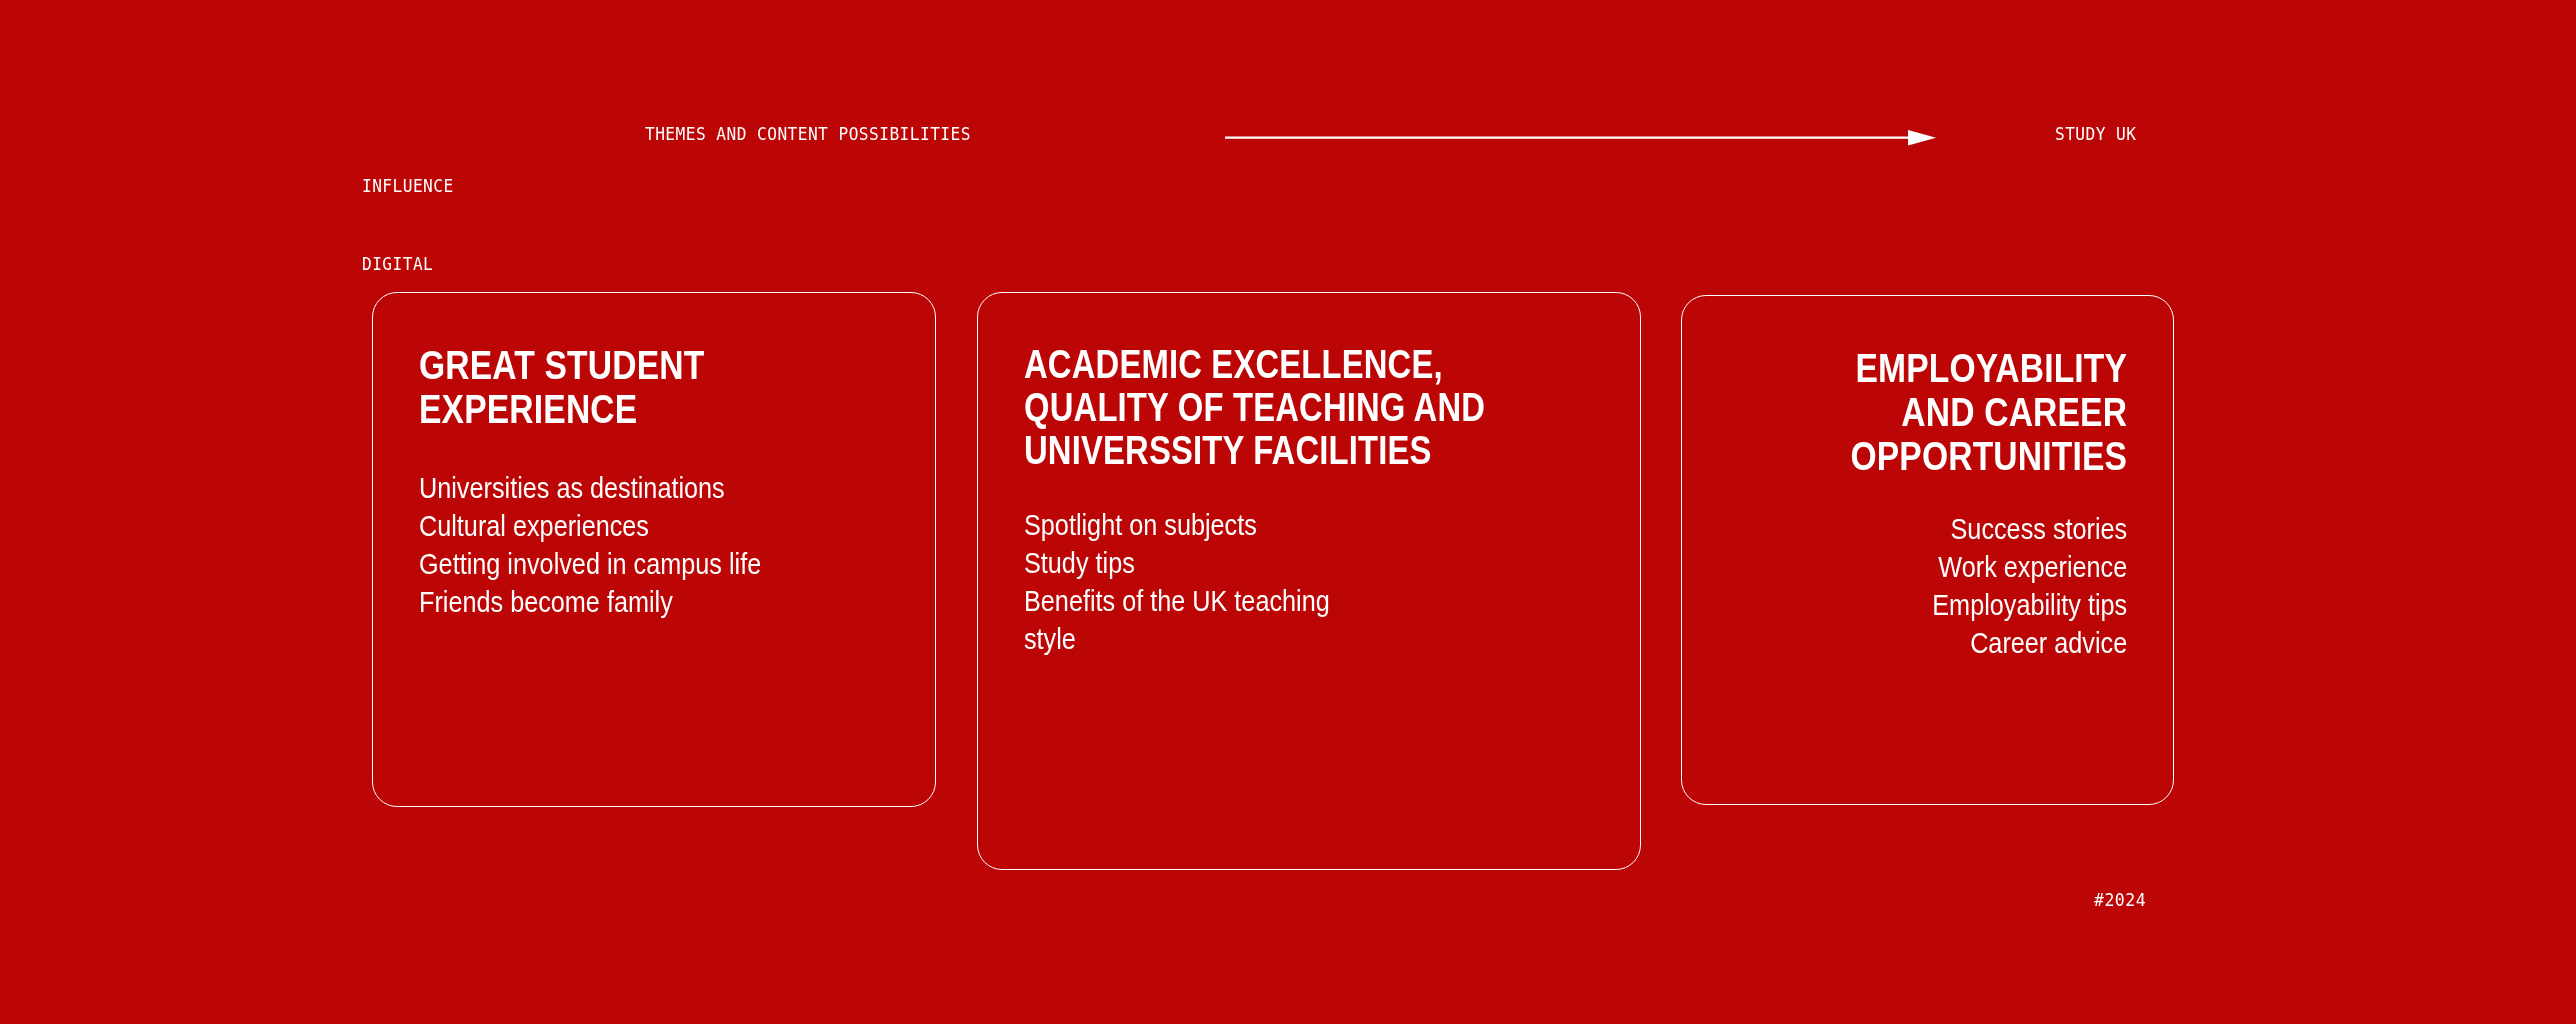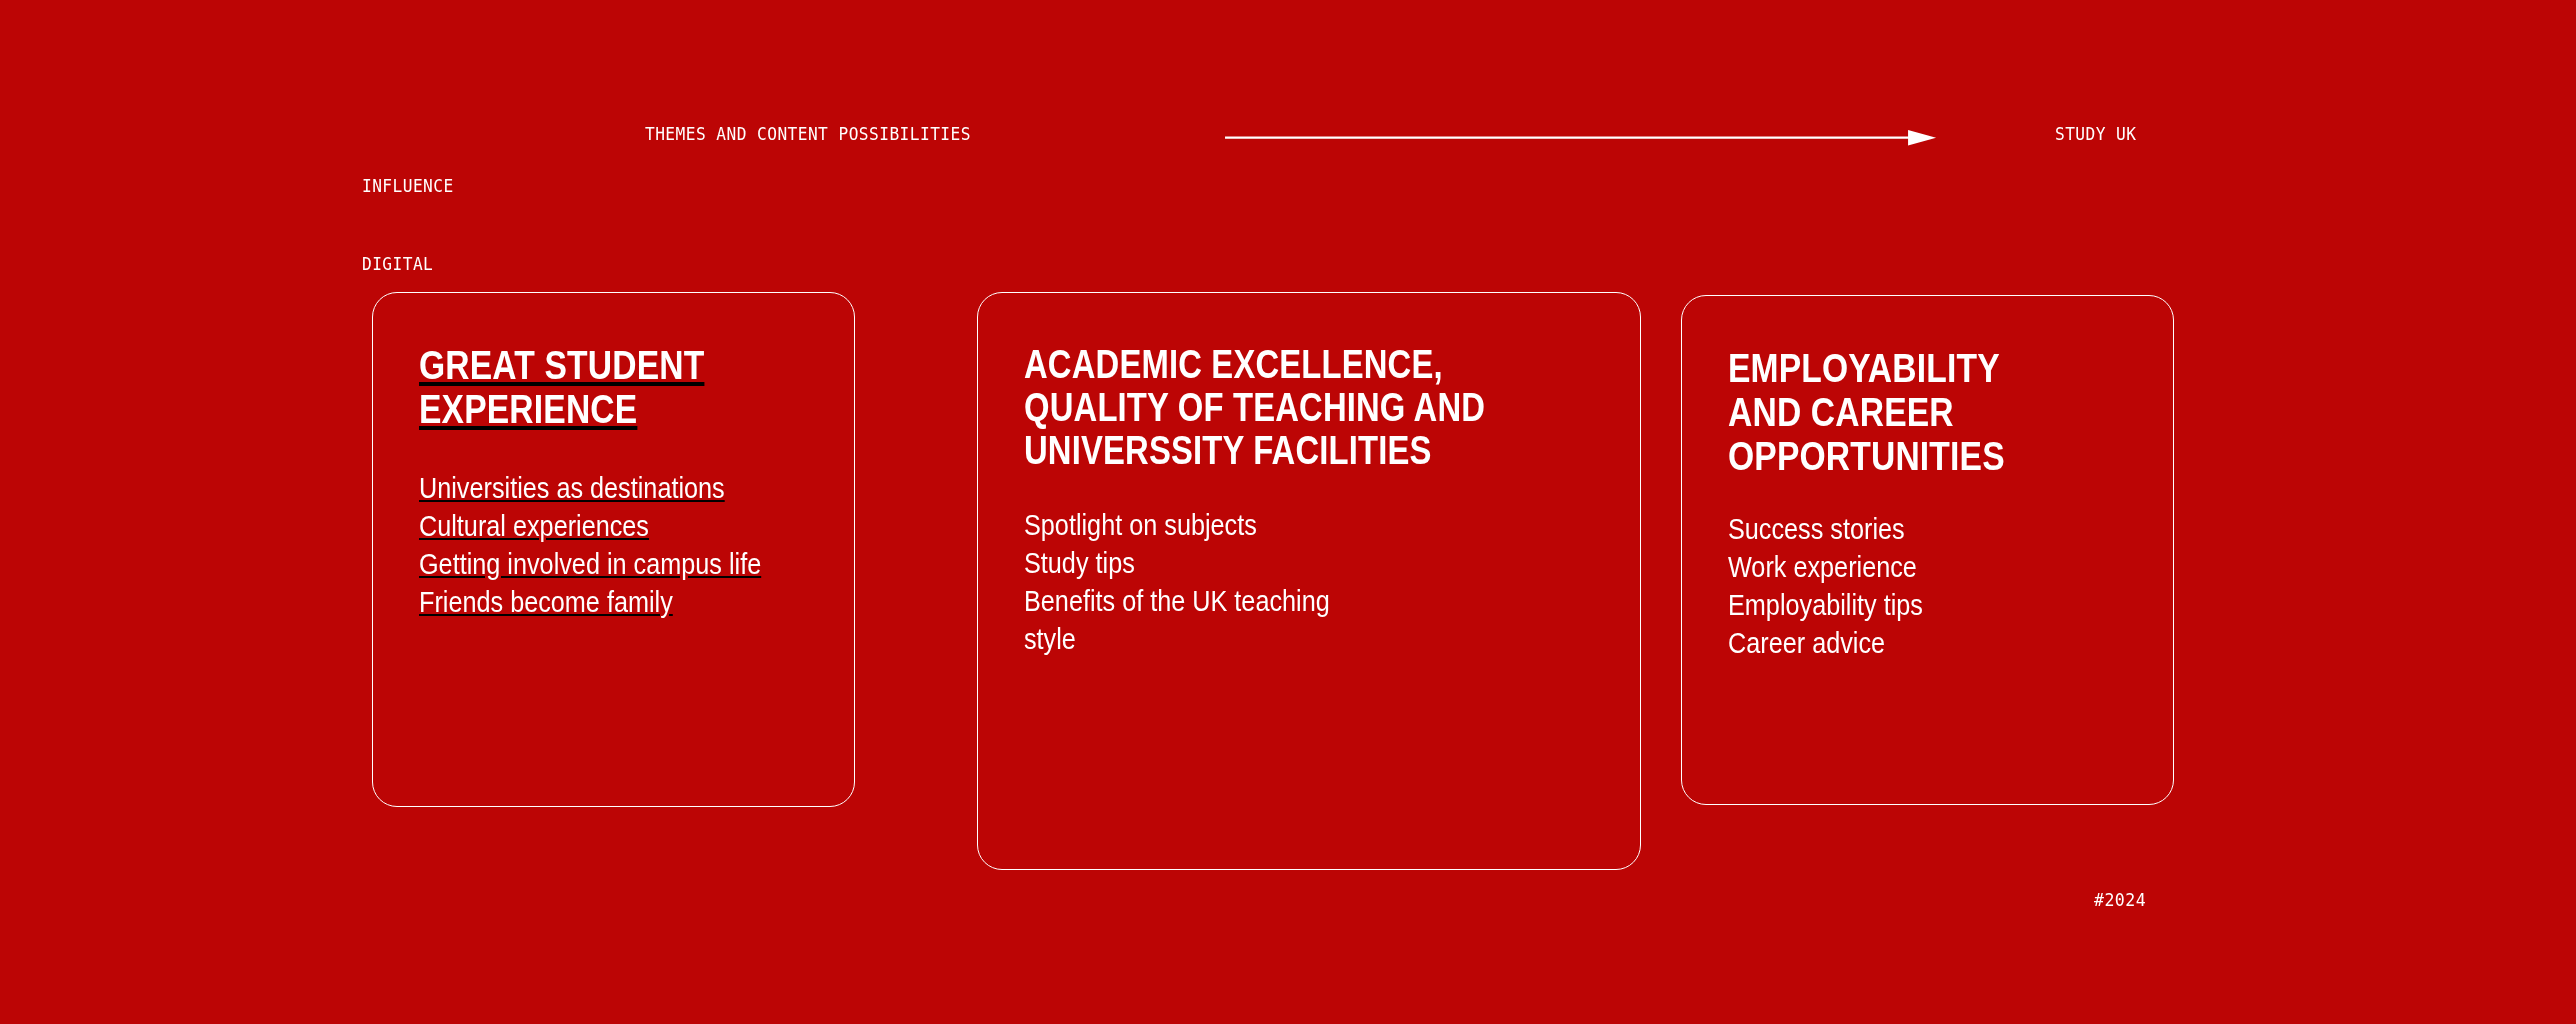--- a/index.html
+++ b/index.html
@@ -88,23 +88,23 @@
     top: 292px;
   }
   .card {
     position: absolute;
     top: 0;
     border: 1.5px solid #ffffff;
     border-radius: 25px;
     box-sizing: border-box;
     padding: 50px 46px 29px 46px;
   }
-  .card-1 { left: 0;      width: 483px;  height: 515px; text-decoration: underline; }
+  .card-1 { left: 0;      width: 564px;  height: 515px; }
   .card-2 { left: 605px;  width: 664px;  height: 578px; }
-  .card-3 { left: 1309px; width: 493px;  height: 510px; top: 2.9px; }
+  .card-3 { left: 1309px; width: 493px;  height: 510px; top: 2.9px; text-align: right; }
 
   .card-title {
     color: #ffffff;
     font-family: "Liberation Sans", sans-serif;
     font-weight: 700;
     font-size: 40px;
     line-height: 1.08;
     letter-spacing: 0.2px;
     text-transform: uppercase;
     transform: scaleX(0.82);

